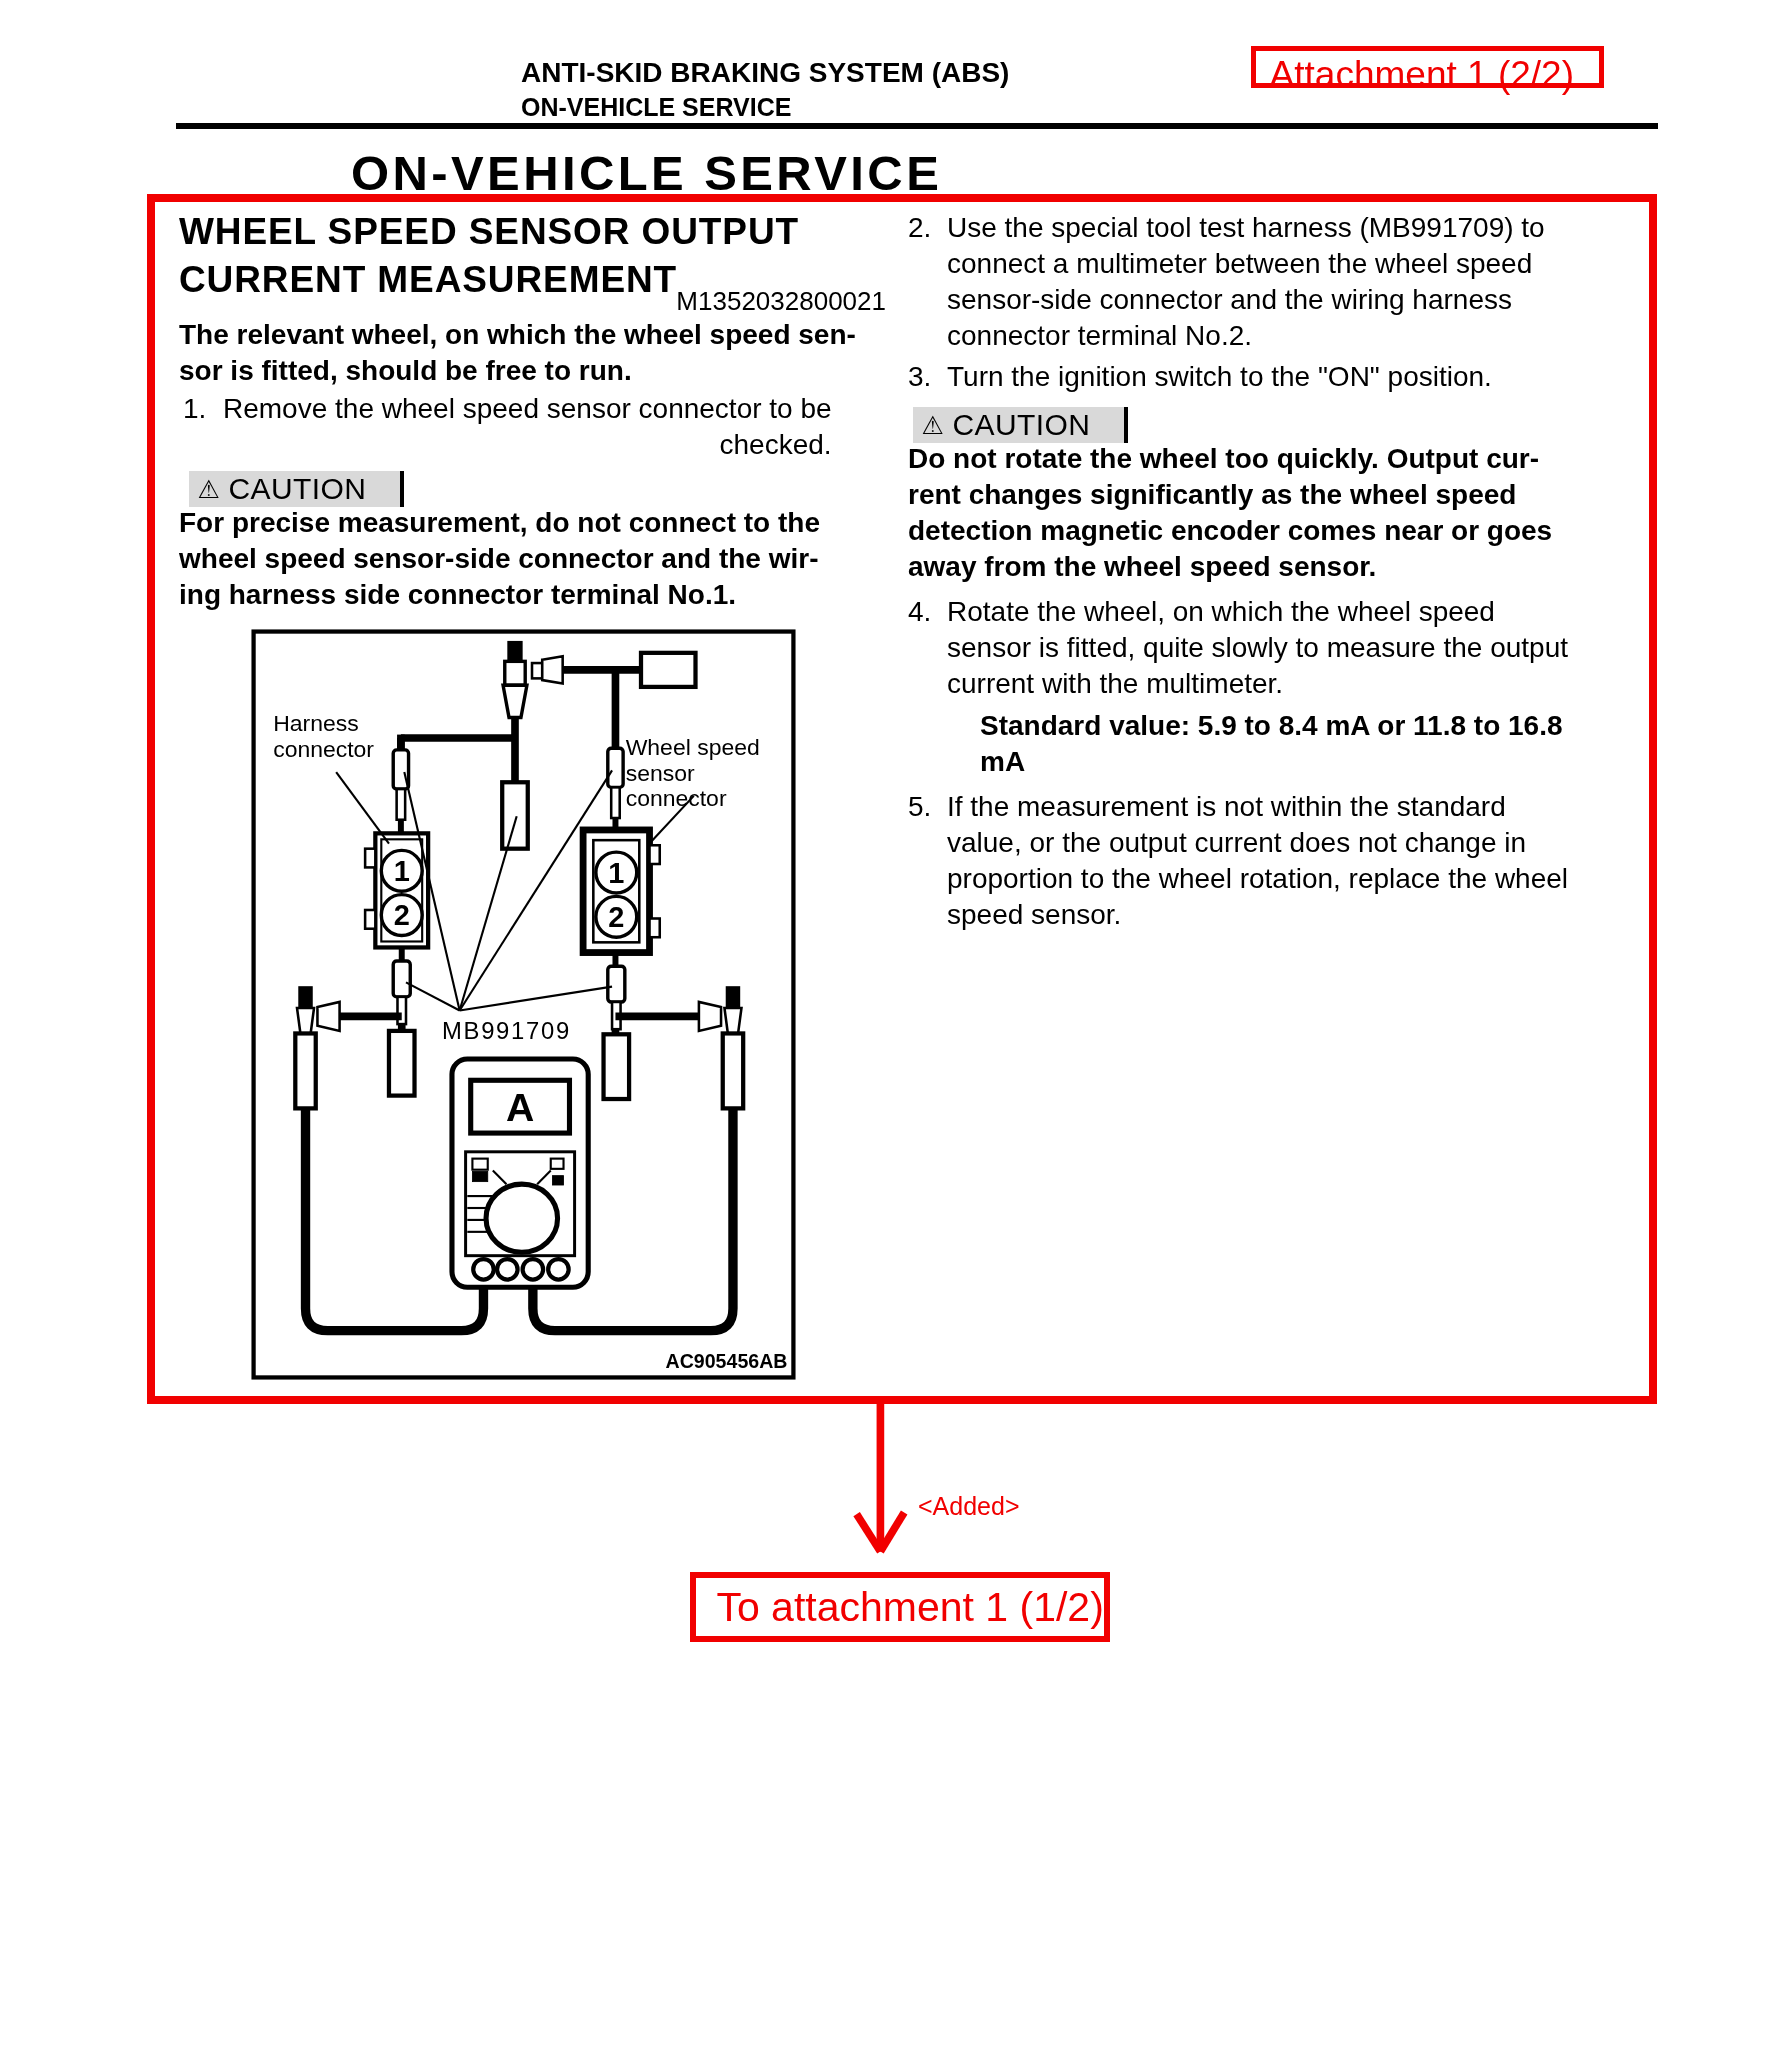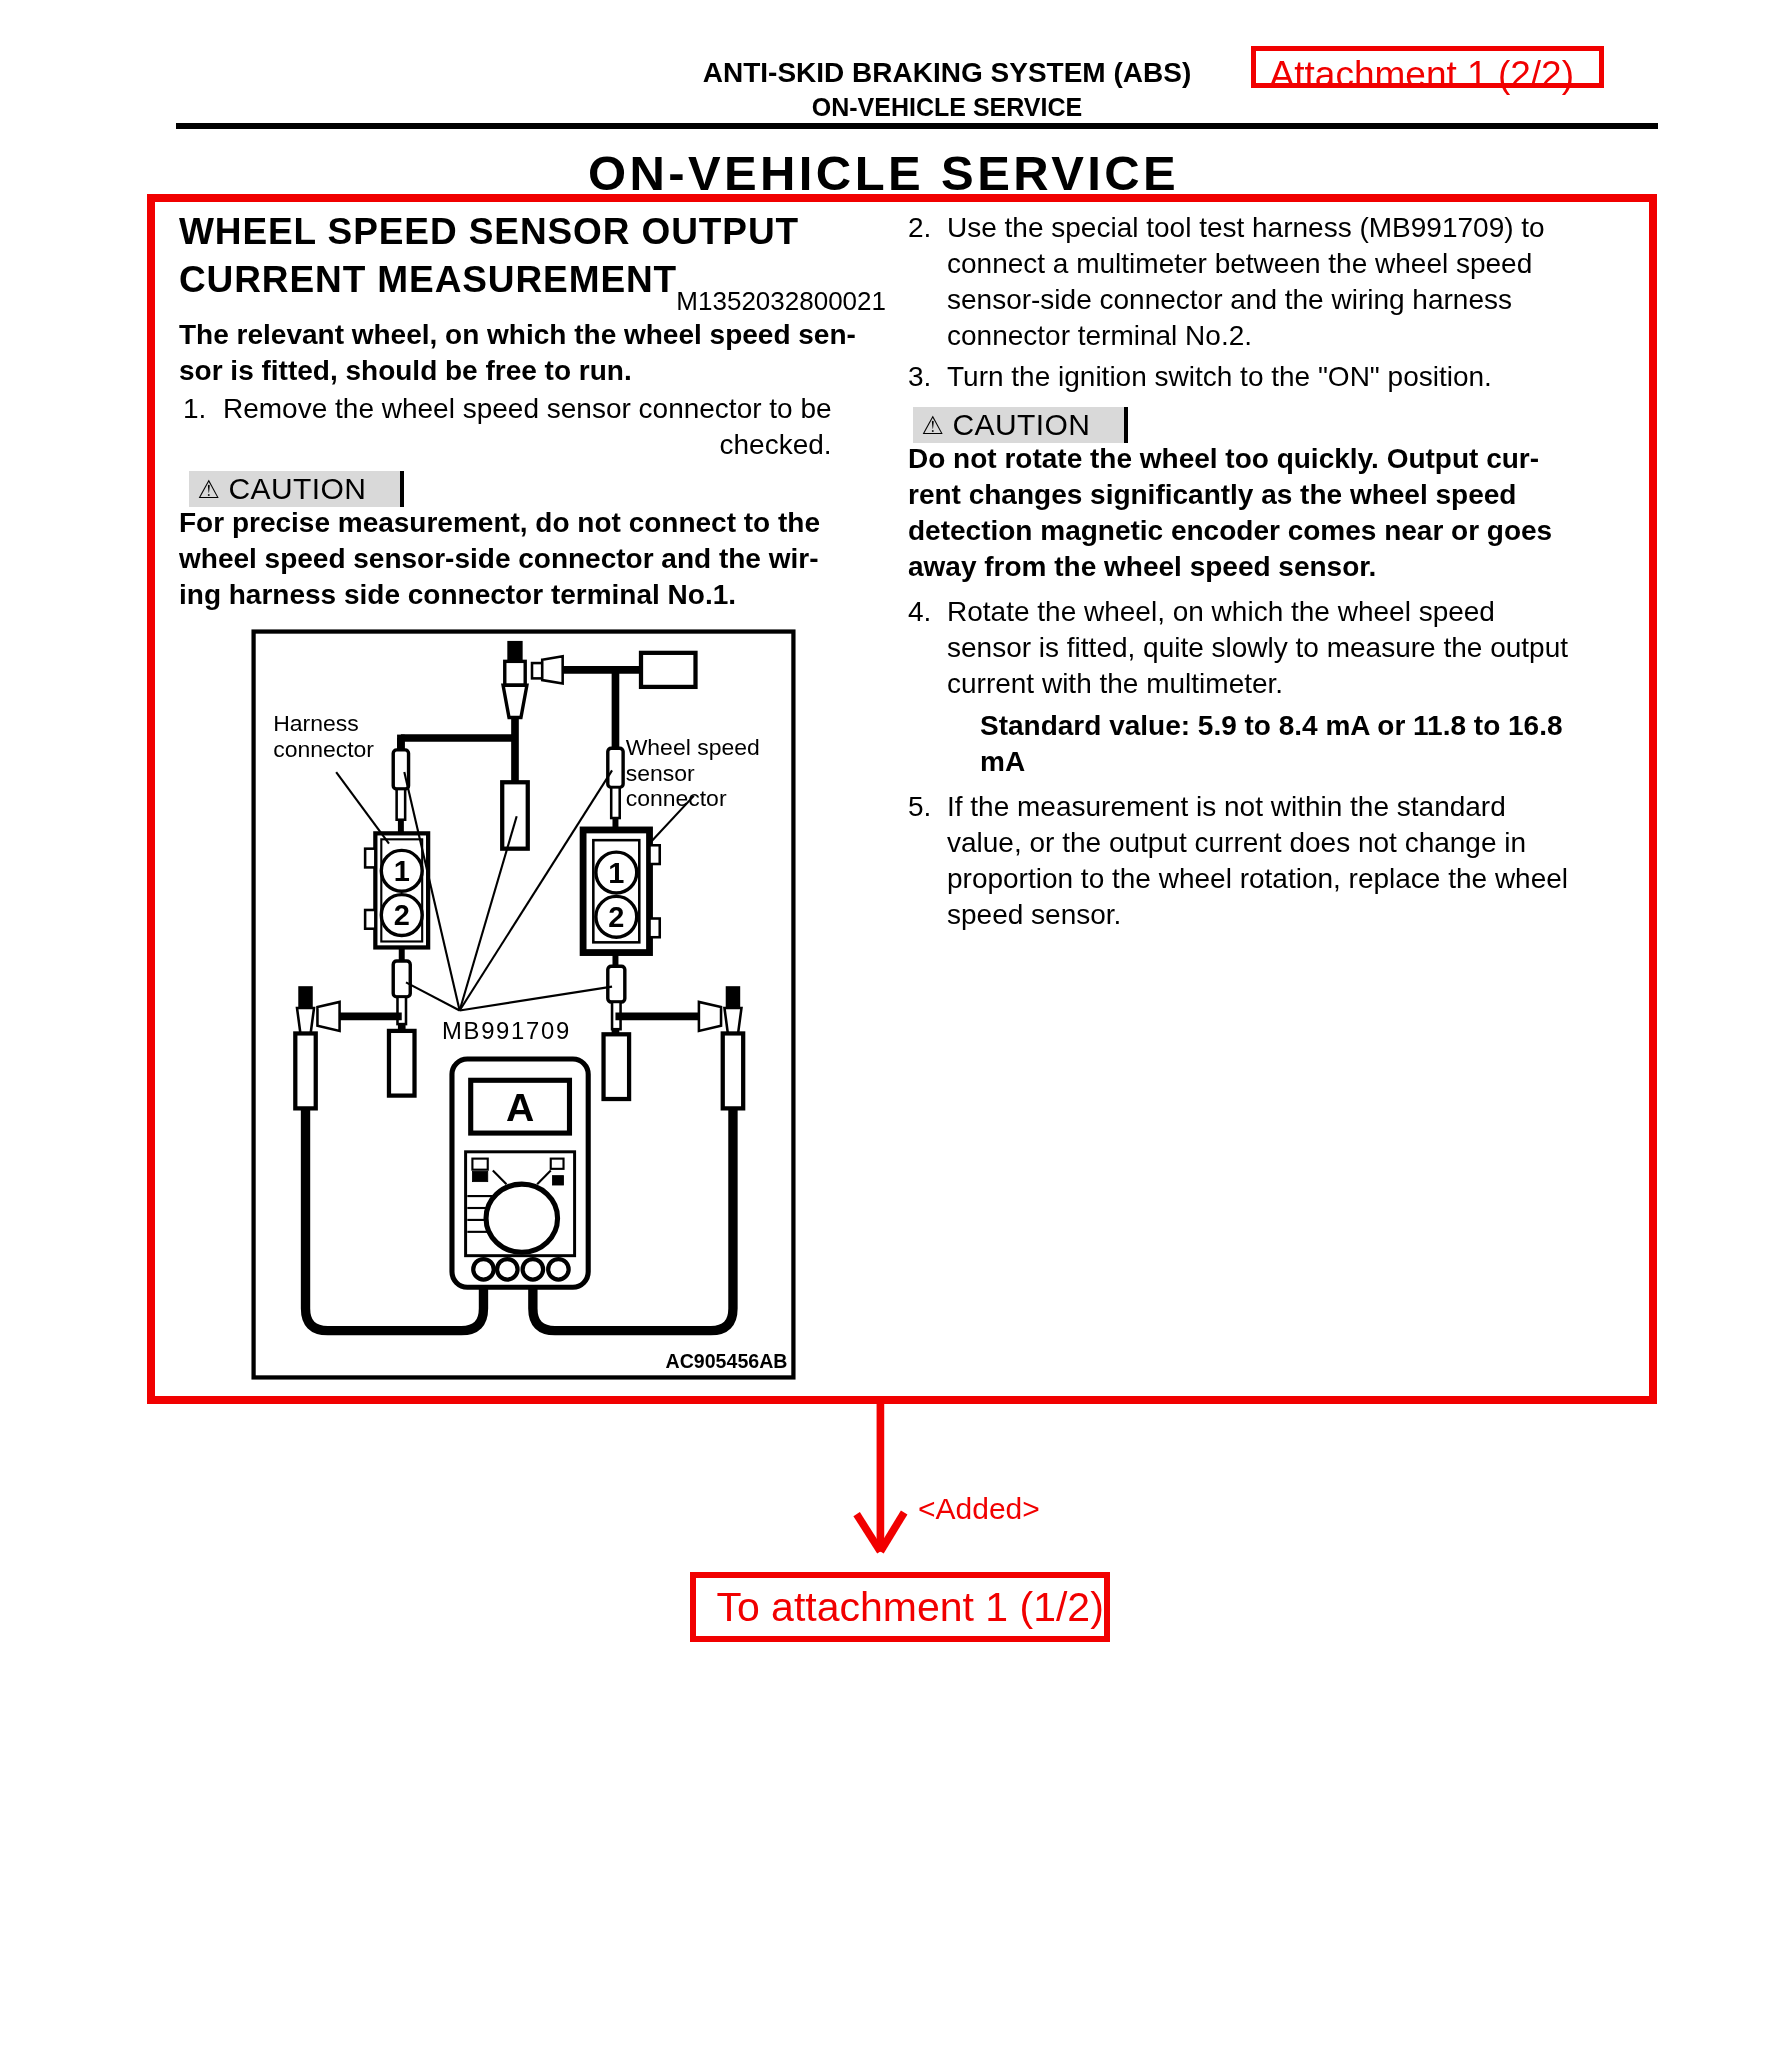--- a/index.html
+++ b/index.html
@@ -4,21 +4,21 @@
 <style>
   html,body{margin:0;padding:0;}
   body{
     width:1790px;height:2055px;position:relative;background:#ffffff;
     font-family:"Liberation Sans",sans-serif;color:#000;overflow:hidden;
   }
   .abs{position:absolute;}
   .ln{white-space:nowrap;display:block;}
   .body-txt{font-size:28px;line-height:36px;}
   .bold{font-weight:bold;}
-  .hdr{font-weight:bold;text-align:center;}
+  .hdr{font-weight:bold;}
   .red{color:#f10000;}
   .redbox{border:6px solid #f10000;}
   .caution-bar{
     background:#d9d9d9;border-right:4.3px solid #000;
     height:36px;display:flex;align-items:center;padding-left:8.5px;box-sizing:border-box;
   }
   .caution-bar .tri{font-family:"DejaVu Sans",sans-serif;font-size:25px;line-height:1;}
   .caution-bar .cap{font-size:30px;font-weight:normal;margin-left:8.5px;letter-spacing:0.4px;}
   .stepnum{font-size:28px;line-height:36px;}
   svg text{font-family:"Liberation Sans",sans-serif;}
@@ -247,18 +247,18 @@
 </div>
 
 <svg class="abs" style="left:843px;top:1402px;" width="85" height="158" viewBox="0 0 100 186">
   <g stroke="#f10000" stroke-width="9" fill="none">
     <line x1="44" y1="0" x2="44" y2="176"></line>
     <line x1="16" y1="132" x2="44" y2="176"></line>
     <line x1="72" y1="130" x2="44" y2="176"></line>
   </g>
 </svg>
 
-<div class="abs red ln" style="left:918px;top:1492px;font-size:30px;">&lt;Added&gt;</div>
+<div class="abs red ln" style="left:918px;top:1492px;font-size:25px;">&lt;Added&gt;</div>
 
 <div class="abs redbox" style="left:690px;top:1572px;width:420px;height:70px;box-sizing:border-box;">
   <div class="abs red ln" style="left:20.4px;top:5.1px;font-size:41px;line-height:49px;">To attachment 1 (1/2)</div>
 </div>
 
 
 </body></html>

